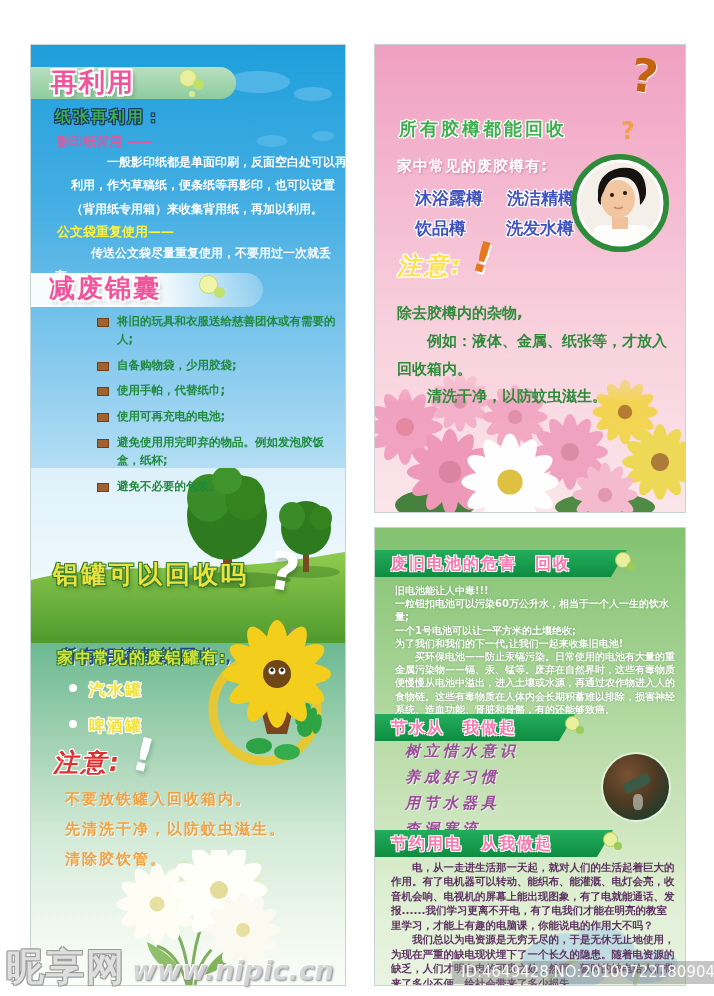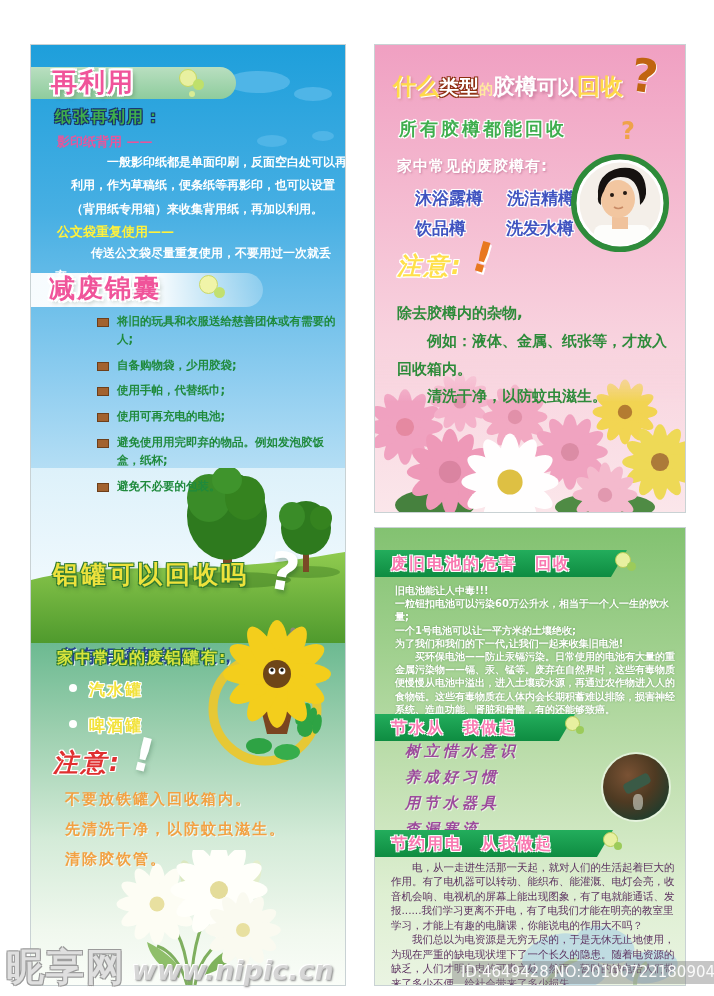--- a/index.html
+++ b/index.html
@@ -108,21 +108,21 @@
   .p4-wtips{left:30px;top:214px;z-index:2;}
   .p4-wtips div{font-size:15px;font-weight:bold;font-style:italic;color:#9c4a9c;letter-spacing:4px;
       margin-bottom:7px;text-shadow:1px 1px 0 rgba(255,255,255,.6);}
   .p4-tap{left:228px;top:226px;width:66px;height:66px;border-radius:50%;z-index:2;
       background:radial-gradient(circle at 38% 32%,#7a5234 0%,#4e3a22 45%,#223c2c 78%,#182e20 100%);
       box-shadow:0 0 0 2px rgba(240,248,235,.7);}
   .p4-tap::before{content:"";position:absolute;left:20px;top:24px;width:28px;height:11px;border-radius:4px;
       background:#3a5a46;transform:rotate(-28deg);}
   .p4-tap::after{content:"";position:absolute;left:30px;top:40px;width:10px;height:16px;border-radius:40%;
       background:rgba(225,232,222,.55);}
-  .p4-ptext{left:16px;top:332px;width:286px;color:#5c3260;font-size:10.5px;font-weight:normal;line-height:1.38;z-index:2;}
+  .p4-ptext{left:16px;top:332px;width:286px;color:#5c3260;font-size:10.5px;font-weight:bold;line-height:1.38;z-index:2;}
   .p4-ptext .para{text-indent:2em;}
   .p4-bloom{position:absolute;right:0;bottom:0;opacity:.5;z-index:1;}
 
   
   .wm-left{left:6px;top:942px;z-index:9;white-space:nowrap;}
   .wm-name{font-size:38px;font-weight:bold;color:rgba(235,235,235,.85);letter-spacing:2px;
       text-shadow:-1px -1px 0 #9a9a9a,1px -1px 0 #9a9a9a,-1px 1px 0 #9a9a9a,1px 1px 0 #9a9a9a;}
   .wm-url{font-size:27px;font-weight:bold;font-style:italic;color:rgba(210,210,210,.9);margin-left:6px;
       text-shadow:-1px -1px 0 #fff,1px 1px 2px #8a8a8a;}
   .wm-id{left:452px;top:961px;background:rgba(128,128,128,.45);color:#fafafa;font-size:15px;
@@ -223,23 +223,20 @@
       <ellipse cx="196" cy="12" rx="15" ry="14" fill="#3f942c"></ellipse>
       <ellipse cx="277" cy="104" rx="32" ry="6" fill="#3d7c22" opacity=".45"></ellipse>
       <rect x="272" y="76" width="6" height="28" fill="#7a4a26"></rect>
       <ellipse cx="275" cy="60" rx="25" ry="27" fill="#2e7a1e"></ellipse>
       <ellipse cx="261" cy="48" rx="13" ry="14" fill="#3a8c28"></ellipse>
       <ellipse cx="290" cy="50" rx="11" ry="12" fill="#35831f"></ellipse>
     </svg>
   </div>
 
   <div class="panel p2">
-    <div class="abs p2-title nowrap">
-      <span class="t-yel">什么</span><span class="t-type">类型</span><span class="t-de">的</span><span class="t-wht">胶樽</span><span class="t-wht" style="font-size:20px;">可以</span><span class="t-yel">回收</span>
-    </div>
     <div class="abs p2-q-large">?</div>
     <div class="abs p2-q-s1">?</div>
     <div class="abs p2-q-s2">?</div>
 
     <div class="abs p2-sub ow nowrap">所有胶樽都能回收</div>
     <div class="abs p2-lead nowrap">家中常见的废胶樽有:</div>
 
     <div class="abs p2-row p2-row1 ow nowrap">
       <span class="gap24">沐浴露樽</span><span>洗洁精樽</span>
     </div>

